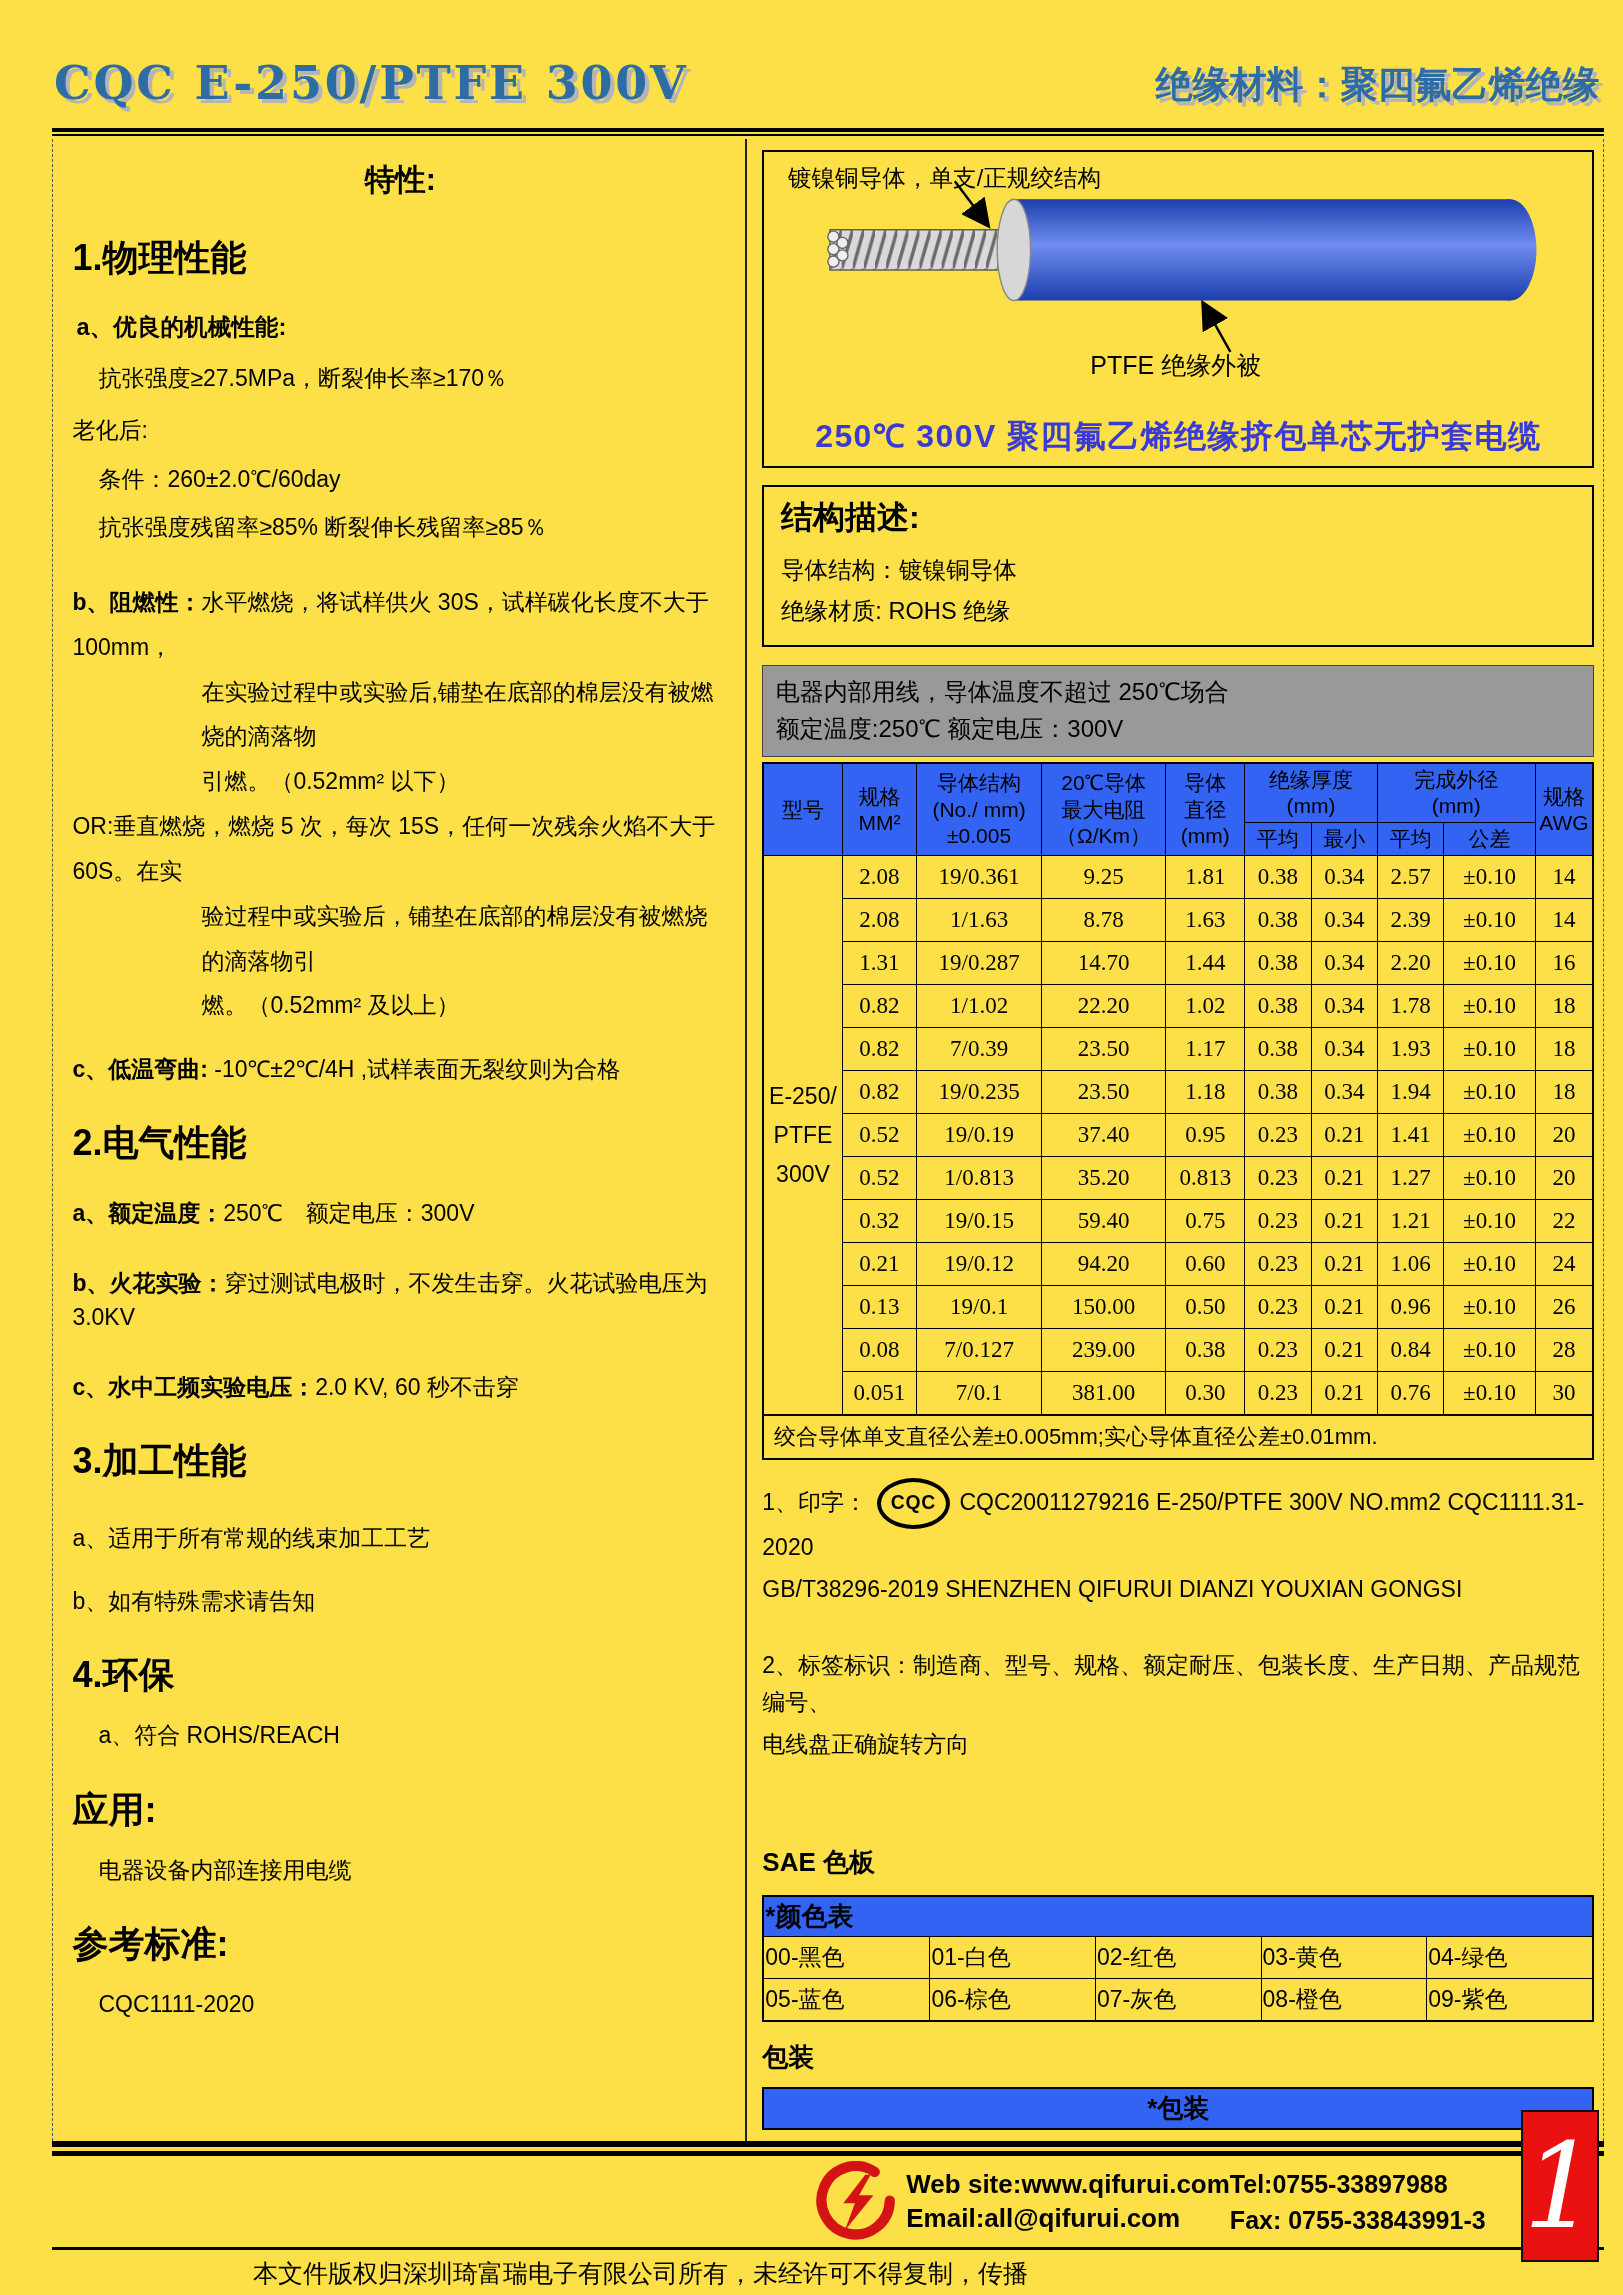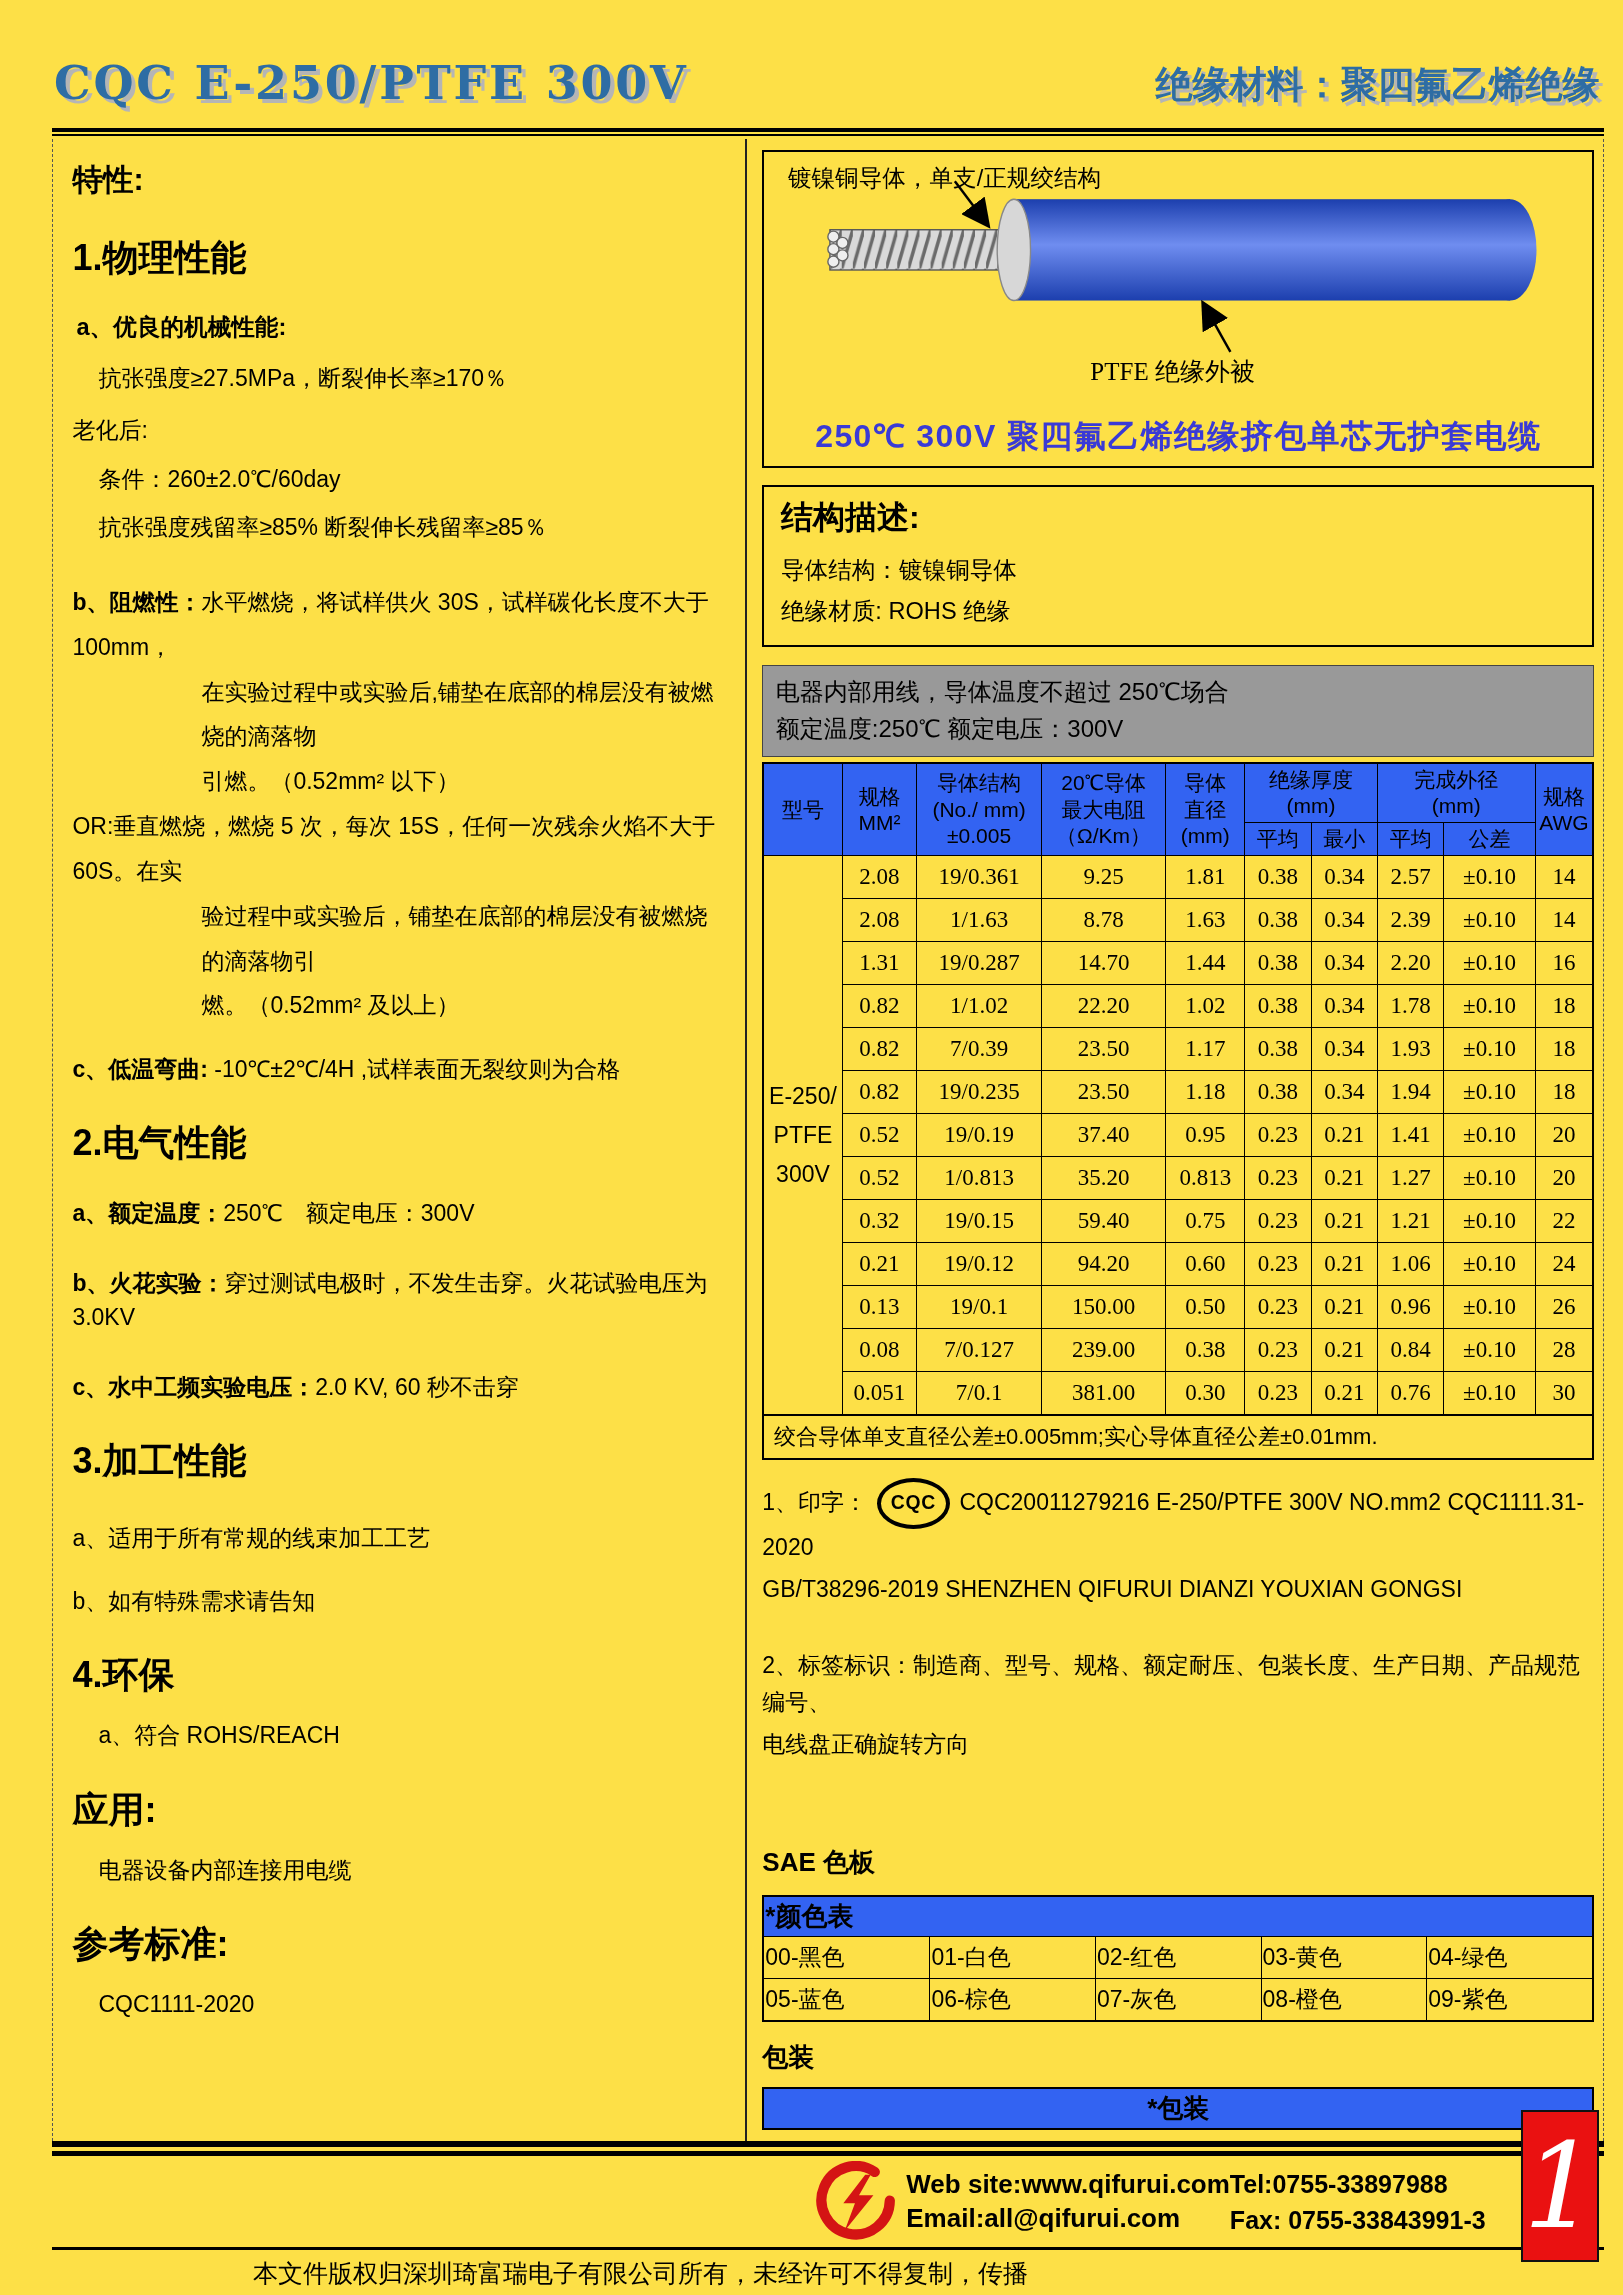--- a/index.html
+++ b/index.html
@@ -12,38 +12,38 @@
   .rule-wrap{position:absolute;top:128px;left:52px;right:19.4px;}
   .r1{height:3.5px;background:#000;}
   .r2{height:1.4px;background:#000;margin-top:2.8px;}
 
   
   .main{position:absolute;top:139px;left:52px;right:19.4px;height:2007px;display:flex;border-left:1.4px dashed #555;border-right:1.4px dashed #555;overflow:hidden;}
   .col-left{width:694px;border-right:2.1px solid #222;padding:15.3px 16.7px 0 19.4px;box-sizing:border-box;}
   .col-right{flex:1;padding:11px 8.3px 0 15.3px;box-sizing:border-box;}
 
   
-  .lt-traits{font-size:30.5px;font-weight:bold;margin-top:5.6px;}
+  .lt-traits{font-size:30.5px;font-weight:bold;margin-top:5.6px;text-align:center;}
   .lsec{font-size:36px;font-weight:bold;margin-top:33px;}
   .lbl{font-size:23.6px;font-weight:bold;}
   .txt{font-size:23px;line-height:1.5;}
   .b{font-weight:bold;}
   .mt20{margin-top:14px;}.mt26{margin-top:18px;}.mt34{margin-top:23.6px;}
   .mt40{margin-top:28px;}.mt50{margin-top:35px;}
   .ind1{margin-left:4.2px;}
   .ind2{margin-left:26px;}
   .indb{margin-left:129px;}
   .flame-lh{line-height:1.95;}
 
   table{border-collapse:collapse;}
 
   
   .cable-box{position:relative;border:2.1px solid #000;height:314px;}
   .cable-label1{position:absolute;left:23.6px;top:9.7px;font-size:23.6px;}
-  .cable-label2{position:absolute;left:326px;top:203px;font-size:25px;font-family:Liberation Serif, serif;}
+  .cable-label2{position:absolute;left:326px;top:197px;font-size:25px;font-family:Liberation Sans, sans-serif;}
   .cable-caption{position:absolute;left:0;right:0;bottom:7px;text-align:center;font-size:32px;font-weight:bold;color:#3a3ad6;letter-spacing:1.4px;}
   .cable-svg{position:absolute;left:0;top:0;}
 
   .struct-box{border:2.1px solid #000;margin-top:16.7px;padding:9.7px 16.7px 12.5px 16.7px;}
   .struct-h{font-size:32px;font-weight:bold;margin-bottom:9.7px;}
   .struct-line{font-size:23.6px;line-height:1.75;}
 
   .band{background:var(--band-gray);border:1.4px solid #444;margin-top:18px;padding:7px 12.5px 8.3px 12.5px;}
   .band div{font-size:24px;line-height:1.55;}
 

